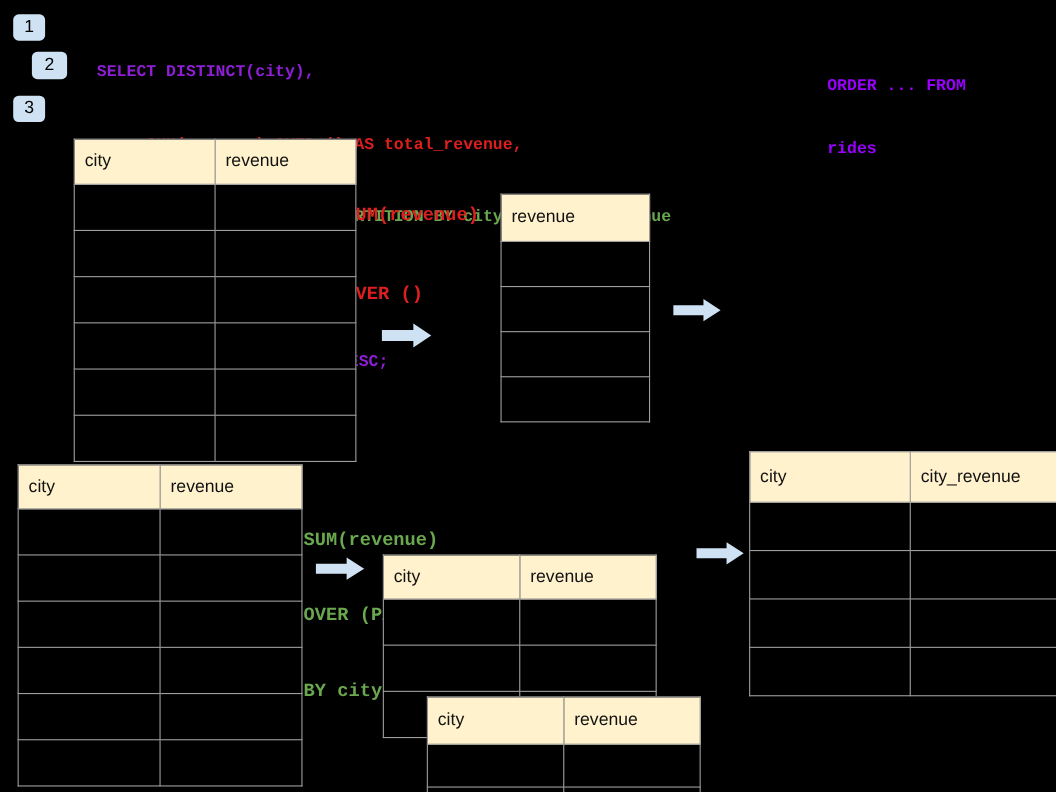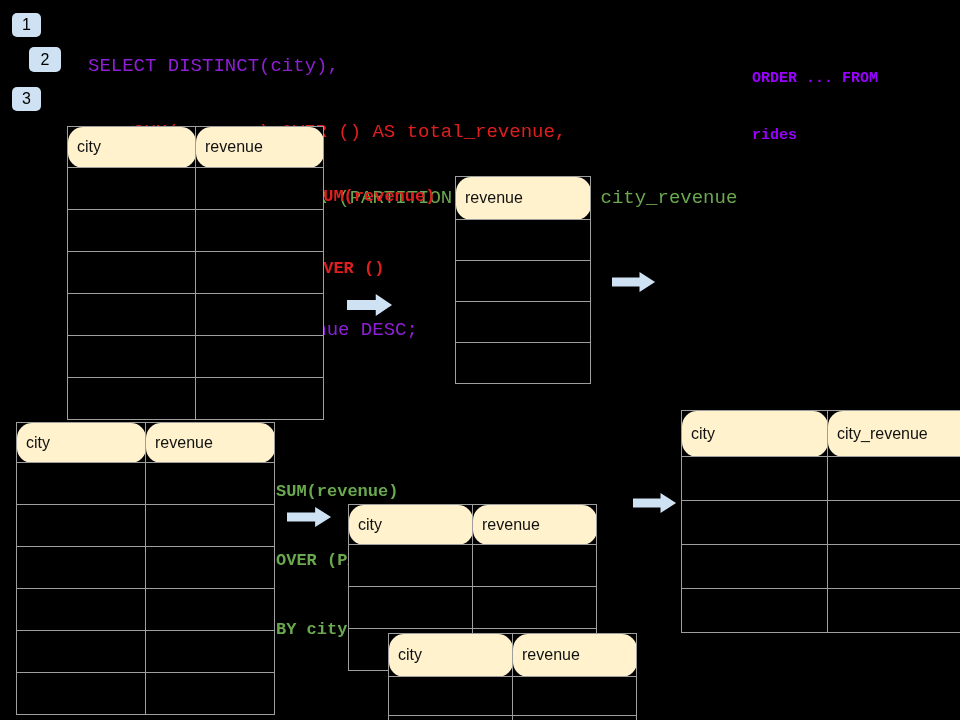--- a/index.html
+++ b/index.html
@@ -9,21 +9,21 @@
 
   
   .badge{position:absolute;background:var(--accent-blue,#cfe2f3);border-radius:5px;color:#000;
          font-size:16px;line-height:1;display:flex;align-items:center;justify-content:center;}
   .badge-1{left:12px;top:13px;width:29px;height:24px;}
   .badge-2{left:29px;top:47px;width:32px;height:25px;}
   .badge-3{left:12px;top:87px;width:29px;height:24px;}
 
   
   .sql-code{position:absolute;left:88px;top:11px;font-family:"Liberation Mono","DejaVu Sans Mono",monospace;
-            font-weight:normal;font-size:19px;line-height:22px;white-space:pre;}
+            font-weight:bold;font-size:15px;line-height:22px;white-space:pre;}
   .code-line{white-space:pre;}
   .ind-1{margin-left:22px;}
   .ind-2{margin-left:45px;}
   [data-color="purple"]{color:var(--code-purple,#8e1fd6);}
   [data-color="red"]{color:var(--code-red,#df1f1f);}
   [data-color="green"]{color:var(--code-green,#6aa84f);}
 
   
   .side-note{position:absolute;left:752px;top:31px;font-family:"Liberation Mono","DejaVu Sans Mono",monospace;
              font-weight:bold;font-size:15px;line-height:19px;color:var(--note-purple,#9900ff);white-space:pre;}
@@ -31,21 +31,21 @@
   
   .annotation{position:absolute;font-family:"Liberation Mono","DejaVu Sans Mono",monospace;
               font-weight:bold;font-size:17px;white-space:pre;}
   .annotation-total{left:313px;top:137px;line-height:24px;}
   .annotation-partition{left:276px;top:434px;line-height:23px;}
 
   
   .tbl{position:absolute;border-collapse:collapse;table-layout:fixed;background:#000;}
   .tbl th,.tbl td{border:1px solid var(--grid-gray,#9e9e9e);padding:0;}
   .tbl th{background:var(--header-cream,#fff2cc);color:#111;font-weight:normal;text-align:left;
-          padding-left:9px;font-size:16px;font-family:"Liberation Sans",sans-serif;border-radius:15px;}
+          padding-left:9px;font-size:16px;font-family:"Liberation Sans",sans-serif;}
   .tbl-source-top{left:67px;top:126px;width:238px;}
   .tbl-source-top th{height:40px;width:118px;} .tbl-source-top td{height:41px;}
   .tbl-total-result{left:455px;top:176px;width:136px;}
   .tbl-total-result th{height:42px;} .tbl-total-result td{height:40px;}
   .tbl-source-bottom{left:16px;top:422px;width:237px;}
   .tbl-source-bottom th{height:39px;width:119px;} .tbl-source-bottom td{height:41px;}
   .tbl-partition-mid{left:348px;top:504px;width:229px;z-index:1;}
   .tbl-partition-mid th{height:39px;width:114px;} .tbl-partition-mid td{height:41px;}
   .tbl-partition-front{left:388px;top:633px;width:229px;z-index:3;}
   .tbl-partition-front th{height:42px;width:114px;} .tbl-partition-front td{height:38px;}

